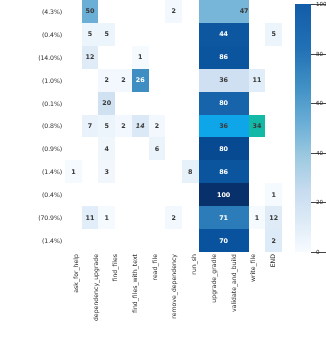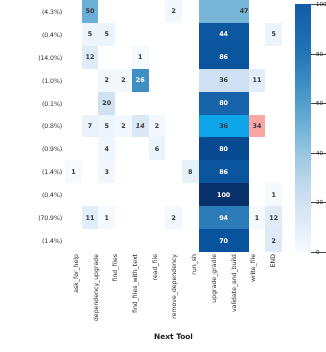--- a/index.html
+++ b/index.html
@@ -163,21 +163,21 @@
       <div class="cell" style="background: rgb(255, 255, 255);"></div>
       <div class="cell" style="background: rgb(255, 255, 255);"></div>
       <div class="cell" style="background: rgb(233, 242, 251);">7</div>
       <div class="cell" style="background: rgb(237, 245, 252);">5</div>
       <div class="cell" style="background: rgb(243, 248, 254);">2</div>
       <div class="cell" style="background: rgb(219, 233, 246); font-style: italic;">14</div>
       <div class="cell" style="background: rgb(243, 248, 254);">2</div>
       <div class="cell" style="background: rgb(255, 255, 255);"></div>
       <div class="cell" style="background: rgb(255, 255, 255);"></div>
       <div class="cell" style="background: #0ea5e9;">36</div>
-      <div class="cell" style="background: #fca5a5;">34</div>
+      <div class="cell" style="background: #14b8a6;">34</div>
       <div class="cell" style="background: rgb(255, 255, 255);"></div>
       <div class="cell" style="background: rgb(255, 255, 255);"></div>
       <div class="cell" style="background: rgb(255, 255, 255);"></div>
       <div class="cell" style="background: rgb(239, 246, 252);">4</div>
       <div class="cell" style="background: rgb(255, 255, 255);"></div>
       <div class="cell" style="background: rgb(255, 255, 255);"></div>
       <div class="cell" style="background: rgb(235, 243, 251);">6</div>
       <div class="cell" style="background: rgb(255, 255, 255);"></div>
       <div class="cell" style="background: rgb(255, 255, 255);"></div>
       <div class="cell dark" style="background: rgb(8, 74, 146);">80</div>
@@ -206,21 +206,21 @@
       <div class="cell" style="background: rgb(255, 255, 255);"></div>
       <div class="cell" style="background: rgb(245, 250, 254);">1</div>
       <div class="cell" style="background: rgb(255, 255, 255);"></div>
       <div class="cell" style="background: rgb(225, 237, 248);">11</div>
       <div class="cell" style="background: rgb(245, 250, 254);">1</div>
       <div class="cell" style="background: rgb(255, 255, 255);"></div>
       <div class="cell" style="background: rgb(255, 255, 255);"></div>
       <div class="cell" style="background: rgb(255, 255, 255);"></div>
       <div class="cell" style="background: rgb(243, 248, 254);">2</div>
       <div class="cell" style="background: rgb(255, 255, 255);"></div>
-      <div class="cell dark" style="background: rgb(44, 124, 186);">94</div>
+      <div class="cell dark" style="background: rgb(44, 124, 186);">71</div>
       <div class="cell" style="background: rgb(245, 250, 254);">1</div>
       <div class="cell" style="background: rgb(223, 236, 247);">12</div>
       <div class="cell" style="background: rgb(255, 255, 255);"></div>
       <div class="cell" style="background: rgb(255, 255, 255);"></div>
       <div class="cell" style="background: rgb(255, 255, 255);"></div>
       <div class="cell" style="background: rgb(255, 255, 255);"></div>
       <div class="cell" style="background: rgb(255, 255, 255);"></div>
       <div class="cell" style="background: rgb(255, 255, 255);"></div>
       <div class="cell" style="background: rgb(255, 255, 255);"></div>
       <div class="cell" style="background: rgb(255, 255, 255);"></div>
@@ -258,21 +258,20 @@
         <div class="xlab">validate_and_build</div>
       </div>
       <div class="xlabwrap">
         <div class="xlab">write_file</div>
       </div>
       <div class="xlabwrap">
         <div class="xlab">END</div>
       </div>
     </div>
 
-  <div id="xaxis-title">Next Tool</div>
 
   <div id="cbar-wrap">
     <div id="cbar"></div>
     <div id="cbar-ticks">
         <div class="ctick" style="top: 248px;">
           <span>0</span>
         </div>
         <div class="ctick" style="top: 198.4px;">
           <span>20</span>
         </div>

